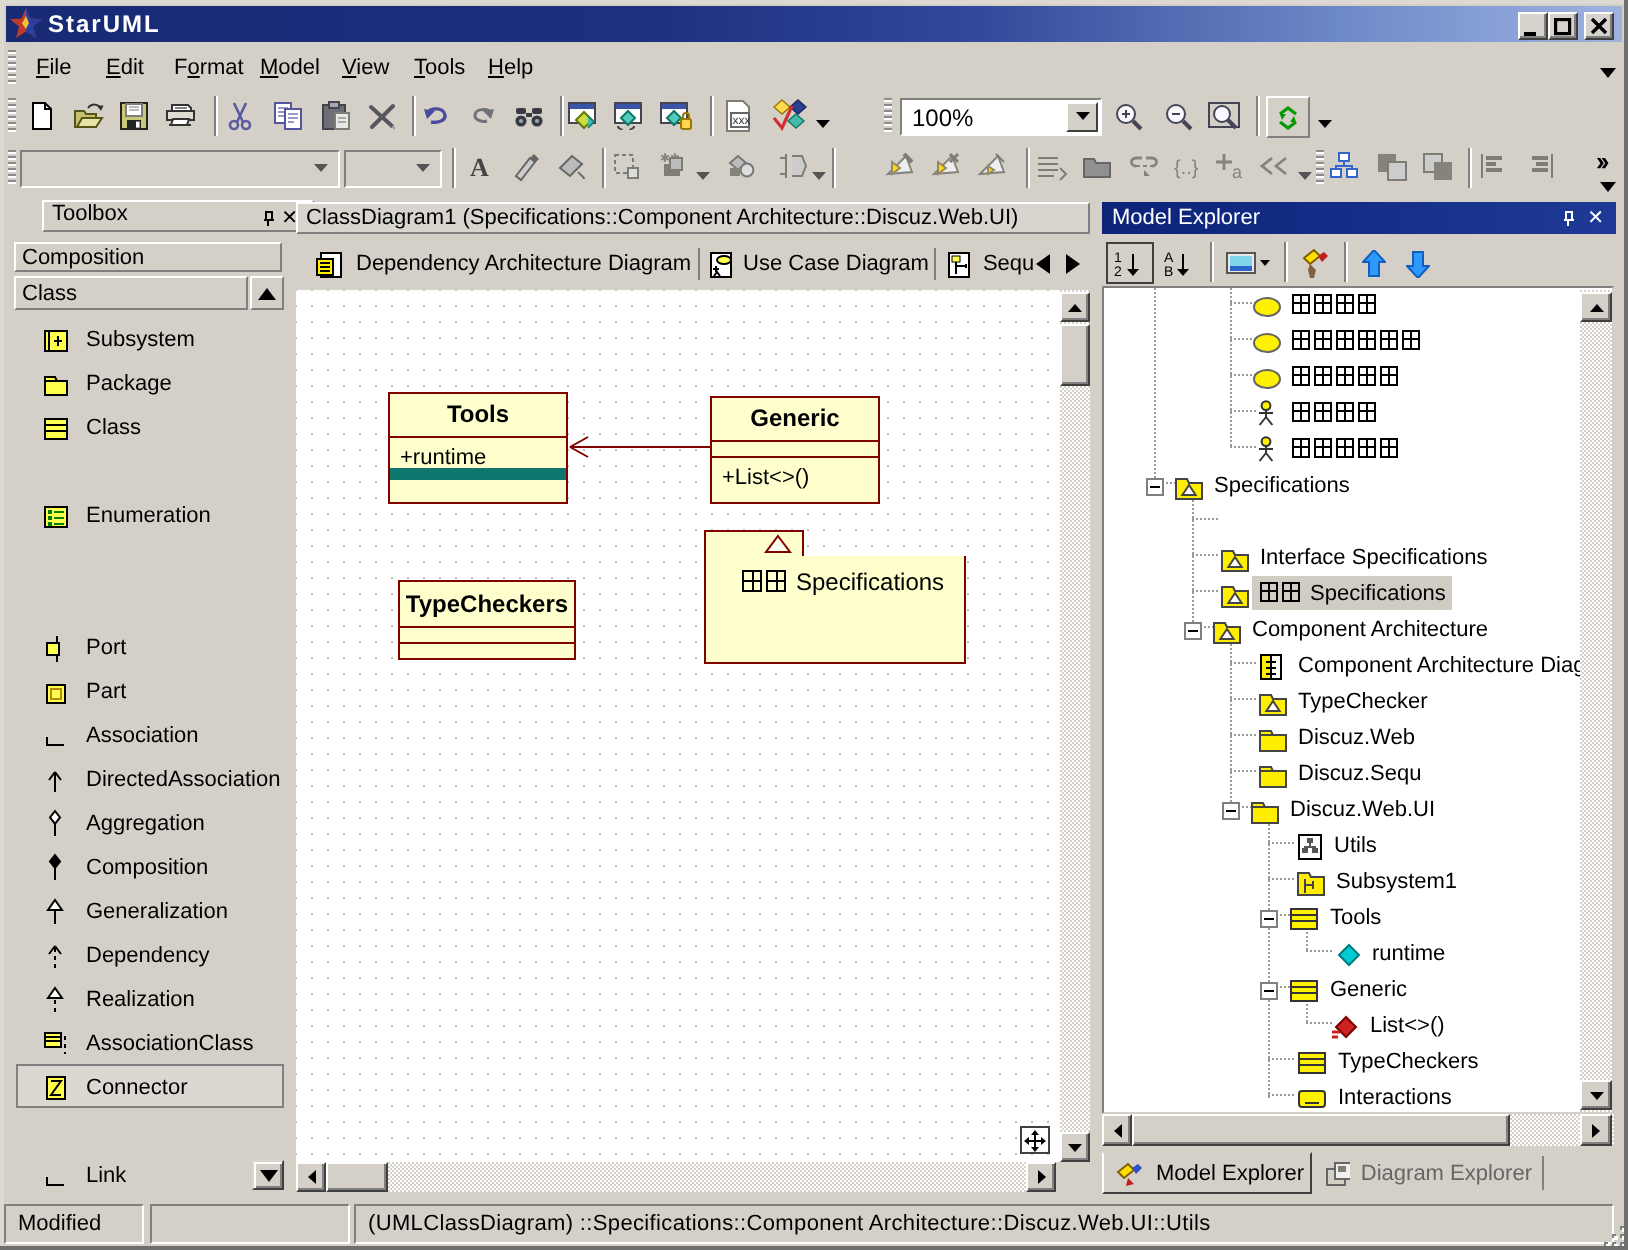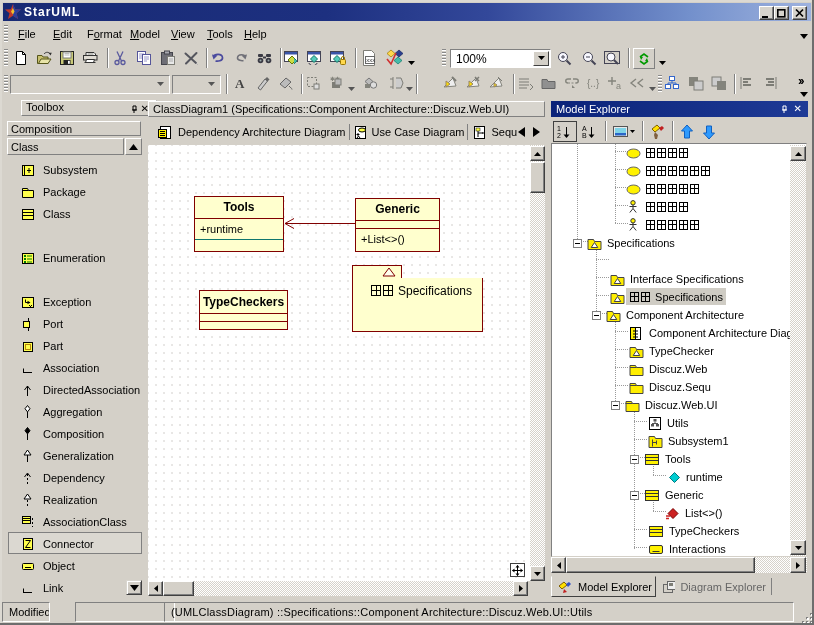--- a/index.html
+++ b/index.html
@@ -377,26 +377,20 @@
       </svg>Class</div>
   <div class="item" style="top:149px"><svg width="16" height="16">
         <rect x="2.5" y="3.5" width="11" height="10" fill="#FFFF4D" stroke="#000"></rect>
         <g fill="#007F00">
           <rect x="4" y="5" width="2" height="2"></rect>
           <rect x="4" y="8" width="2" height="2"></rect>
           <rect x="4" y="11" width="2" height="2"></rect>
         </g>
         <path d="M7 6h5M7 9h5M7 12h5" stroke="#007F00"></path>
       </svg>Enumeration</div>
-  <div class="item" style="top:193px"><svg width="16" height="16">
-        <rect x="2.5" y="3.5" width="11" height="10" fill="#FFFF4D" stroke="#000"></rect>
-        <path d="M5.5 5.5v3h4" stroke="#000" fill="none"></path>
-        <polygon points="10.5,8.5 7.5,6.8 7.5,10.2" fill="#000"></polygon>
-        <path d="M9 11l3 3M12 11l-3 3" stroke="#000"></path>
-      </svg>Exception</div>
   <div class="item" style="top:215px"><svg width="16" height="16">
         <path d="M8.5 2v13" stroke="#000"></path>
         <rect x="3.5" y="5.5" width="6" height="6" fill="#FFFF4D" stroke="#000"></rect>
       </svg>Port</div>
   <div class="item" style="top:237px"><svg width="16" height="16">
         <rect x="3.5" y="4.5" width="9" height="9" fill="#FFFF4D" stroke="#000"></rect>
         <rect x="5.5" y="6.5" width="5" height="5" fill="none" stroke="#B8860B"></rect>
       </svg>Part</div>
   <div class="item" style="top:259px"><svg width="16" height="16">
         <path d="M3 12.5h9M3.5 12.5v-4" stroke="#000" fill="none"></path>
@@ -427,24 +421,20 @@
   <div class="item" style="top:413px"><svg width="16" height="16">
         <rect x="2.5" y="2.5" width="8" height="7" fill="#FFFF4D" stroke="#000"></rect>
         <path d="M2.5 4.5h8M2.5 6.5h8" stroke="#000"></path>
         <path d="M12.5 4v9" stroke="#000" stroke-dasharray="2 2"></path>
       </svg>AssociationClass</div>
   <div class="abs" style="left:6px;top:434px;width:134px;height:22px;background:#DBD8D1;border:1px solid #808080"></div>
   <div class="item" style="top:435px"><svg width="16" height="16">
         <rect x="3.5" y="2.5" width="9" height="11" fill="#FFFF4D" stroke="#000"></rect>
         <path d="M5.5 4.5h5l-5 7h5" stroke="#000" fill="none"></path>
       </svg>Connector</div>
-  <div class="item" style="top:457px"><svg width="16" height="16">
-        <rect x="2.5" y="5.5" width="11" height="6" rx="1" fill="#FFFF4D" stroke="#000"></rect>
-        <path d="M5 9.5h6" stroke="#000"></path>
-      </svg>Object</div>
   <div class="item" style="top:479px"><svg width="16" height="16">
         <path d="M3 12.5h9M3.5 12.5v-4" stroke="#000" fill="none"></path>
       </svg>Link</div>
   <div class="abs raised2" style="left:124px;top:482px;width:16px;height:15px;display:flex;align-items:center;justify-content:center">
       <svg width="9" height="6">
         <polygon points="4.5,6 9,0 0,0" fill="#000"></polygon>
       </svg>
     </div>
 </div>
 
@@ -479,21 +469,21 @@
       <polygon points="7,0 7,10 0,5" fill="#000"></polygon>
     </svg>
   <svg class="abs" width="8" height="10" style="left:385px;top:29px">
       <polygon points="1,0 1,10 8,5" fill="#000"></polygon>
     </svg>
 
   <div class="abs dot8" style="left:1px;top:47px;width:382px;height:436px">
 
     <div class="uml" style="left:46px;top:51px;width:90px;height:56px">
       <div style="height:22px;border-bottom:1px solid #800000;text-align:center;font-weight:bold;font-size:12px;line-height:21px">Tools</div>
-      <div style="height:21px;border-bottom:1px solid #0f766e;font-size:11px;line-height:20px;padding-left:5px">+runtime</div>
+      <div style="height:21px;border-bottom:6px solid #0f766e;font-size:11px;line-height:20px;padding-left:5px">+runtime</div>
     </div>
 
     <div class="uml" style="left:207px;top:53px;width:85px;height:54px">
       <div style="height:22px;border-bottom:1px solid #800000;text-align:center;font-weight:bold;font-size:12px;line-height:21px">Generic</div>
       <div style="height:8px;border-bottom:1px solid #800000"></div>
       <div style="font-size:11px;line-height:20px;padding-left:5px">+List&lt;&gt;()</div>
     </div>
 
     <svg class="abs" style="left:136px;top:70px" width="72" height="18">
         <path d="M1 8.5h70M1 8.5l9-5M1 8.5l9 5" stroke="#800000" fill="none"></path>
@@ -851,23 +841,23 @@
     <svg width="16" height="14" style="margin-left:4px">
         <rect x="1.5" y="4.5" width="9" height="8" fill="#D4D0C8" stroke="#666"></rect>
         <rect x="5.5" y="1.5" width="9" height="8" fill="#EEE" stroke="#666"></rect>
         <rect x="7" y="3" width="4" height="3" fill="#7d7d76"></rect>
       </svg>
     <span style="margin-left:5px;white-space:nowrap;color:#666">Diagram Explorer</span>
   </div>
   <div class="abs" style="left:222px;top:480px;width:1px;height:17px;background:#808080"></div>
 </div>
 
-<div class="statuspanel" style="left:2px;width:48px">Modified</div>
+<div class="statuspanel" style="left:2px;width:70px">Modified</div>
 <div class="statuspanel" style="left:75px;width:100px"></div>
-<div class="statuspanel" style="left:164px;width:630px;letter-spacing:0.18px">(UMLClassDiagram) ::Specifications::Component Architecture::Discuz.Web.UI::Utils</div>
+<div class="statuspanel" style="left:177px;width:630px;letter-spacing:0.18px">(UMLClassDiagram) ::Specifications::Component Architecture::Discuz.Web.UI::Utils</div>
 <svg class="abs" width="12" height="12" style="right:1px;bottom:1px">
   <g fill="#808080">
       <rect x="9" y="1" width="2" height="2"></rect>
       <rect x="5" y="5" width="2" height="2"></rect>
       <rect x="9" y="5" width="2" height="2"></rect>
       <rect x="1" y="9" width="2" height="2"></rect>
       <rect x="5" y="9" width="2" height="2"></rect>
       <rect x="9" y="9" width="2" height="2"></rect>
     </g>
   <g fill="#fff">

